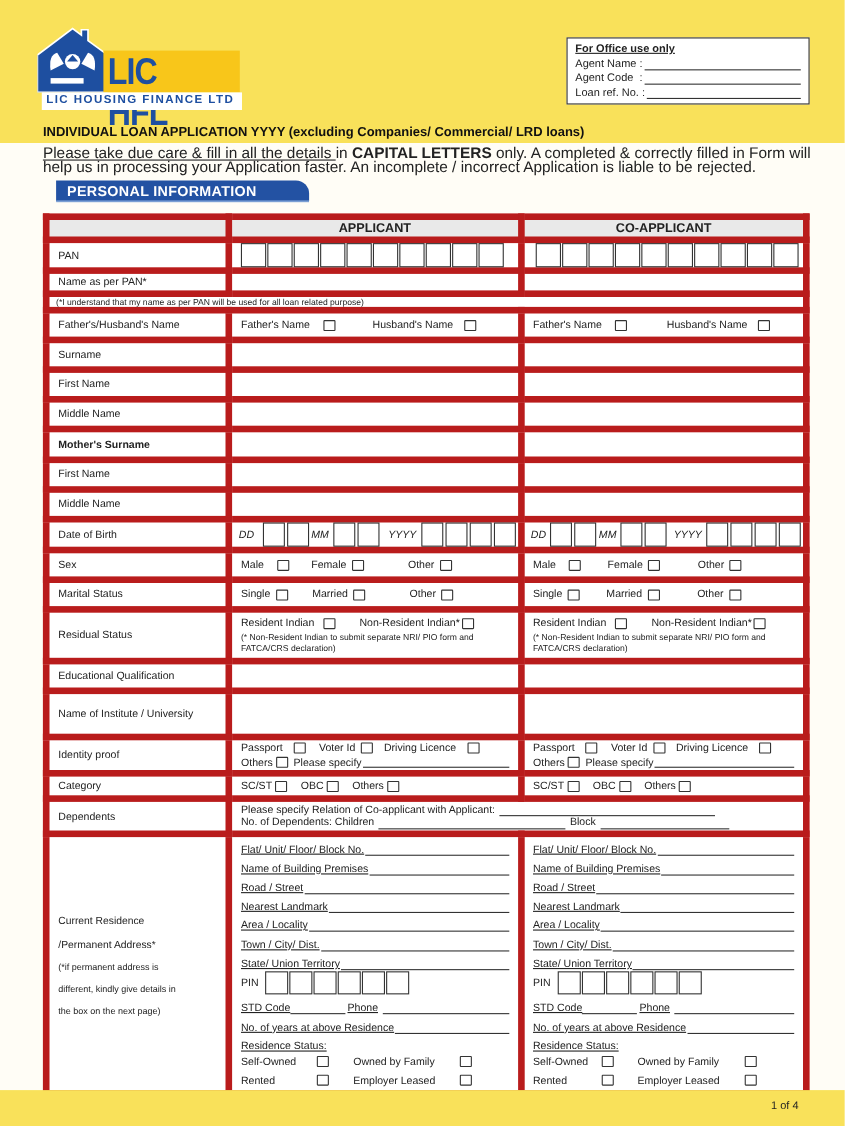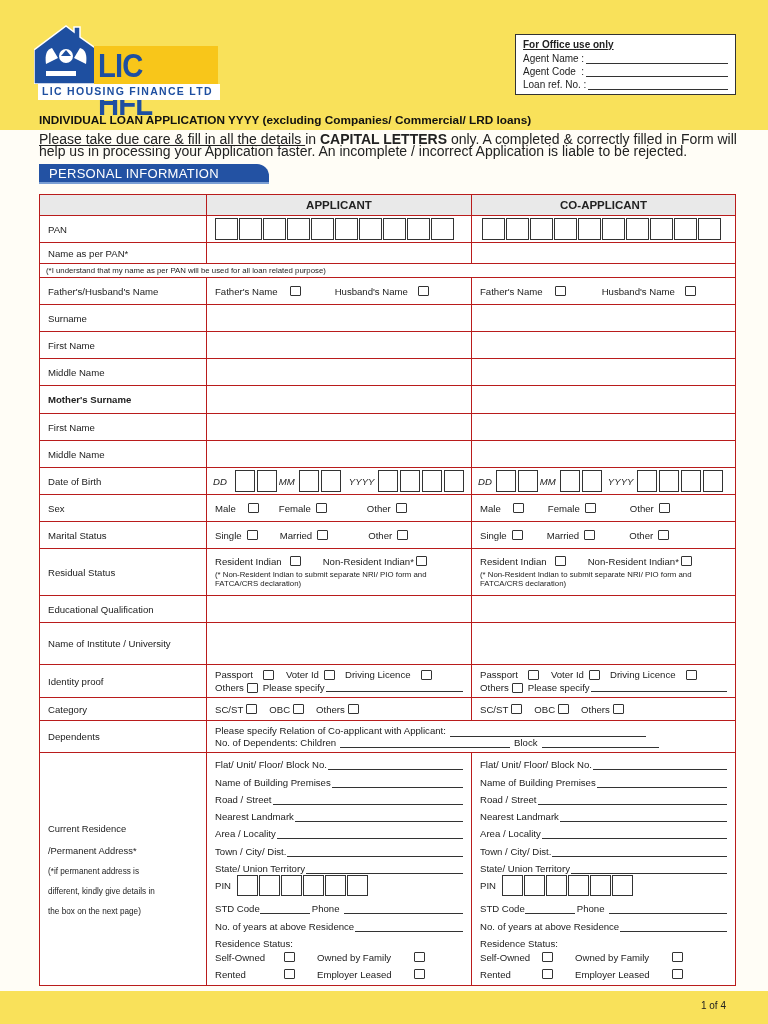--- a/index.html
+++ b/index.html
@@ -20,43 +20,43 @@
   .office-box { position: absolute; left: 515px; top: 34px; width: 221px; height: 61px; background: #fff; border: 1px solid #333; padding: 4px 7px; font-size: 10px; }
   .office-box .title { font-weight: bold; text-decoration: underline; font-size: 10px; margin-bottom: 1px; }
   .office-box .line { display: flex; align-items: flex-end; height: 13px; }
   .office-box .line .lbl { white-space: pre; }
   .office-box .line .fill { flex: 1; border-bottom: 1px solid #333; height: 9px; margin-left: 2px; }
 
   .form-title { position: absolute; left: 39px; top: 113px; font-size: 11.8px; font-weight: bold; color: #111; }
   .instructions { position: absolute; left: 39px; top: 134px; width: 700px; font-size: 14px; line-height: 11.5px; color: #222; }
   .instructions u { text-decoration: underline; }
 
-  .section-tab { position: absolute; left: 39px; top: 164px; width: 230px; height: 20px; background: #2352a3; color: #fff; font-weight: normal; font-size: 13px; line-height: 20px; padding-left: 10px; border-top-right-radius: 12px; border-bottom: 2px solid #7b9fd4; letter-spacing: 0.3px; }
+  .section-tab { position: absolute; left: 51px; top: 164px; width: 230px; height: 20px; background: #2352a3; color: #fff; font-weight: bold; font-size: 13px; line-height: 20px; padding-left: 10px; border-top-right-radius: 12px; border-bottom: 2px solid #7b9fd4; letter-spacing: 0.3px; }
 
   
   .form-table { position: absolute; left: 39px; top: 194px; width: 697px; border-collapse: collapse; font-size: 9.6px; }
-  .form-table td { border: 1px solid #b91c1c; padding: 0 8px; vertical-align: middle; background: #fff; }
+  .form-table td { border: 6px solid #b91c1c; padding: 0 8px; vertical-align: middle; background: #fff; }
   .form-table td.lbl { width: 167px; }
   .form-table td.app { width: 265px; }
   .form-table tr.head td { background: #e9e9e9; font-weight: bold; font-size: 11.5px; text-align: center; height: 21px; }
   .form-table tr.head td.lbl { background: #e9e9e9; }
   .note-row td { font-size: 7.8px; height: 14px; padding: 0 6px; }
   .bold { font-weight: bold; }
 
   .boxes { display: flex; gap: 1px; align-items: center; }
   .boxes .b { width: 23px; height: 22px; border: 1px solid #333; }
   .dob { display: flex; align-items: center; gap: 2px; }
   .dob .b { width: 20px; height: 22px; border: 1px solid #333; }
   .dob .t { margin: 0 2px 0 0; font-style: italic; }
 
   .opts { display: flex; align-items: center; }
   .cb { display: inline-block; width: 11px; height: 10px; border: 1.3px solid #333; border-radius: 1px; vertical-align: middle; margin-left: 5px; }
   .small-note { font-size: 7.8px; line-height: 9.5px; margin-top: 3px; }
   .uline { display: inline-block; border-bottom: 1px solid #333; height: 9px; vertical-align: baseline; }
-  .addr-line { display: flex; align-items: flex-end; height: 17.3px; }
+  .addr-line { display: flex; align-items: flex-end; height: 17.3px; text-decoration: underline; }
   .addr-line .f { flex: 1; border-bottom: 1px solid #333; height: 10px; margin-left: 1px; }
   .pin-boxes { display: flex; gap: 1px; margin-left: 6px; }
   .pin-boxes .b { width: 21px; height: 21px; border: 1px solid #333; }
   .addr-left { font-size: 9.4px; }
   .addr-left div { margin-bottom: 11px; }
   .addr-left .sm { font-size: 8.2px; line-height: 9px; margin-bottom: 11px; }
 </style>
 </head>
 <body>
 

